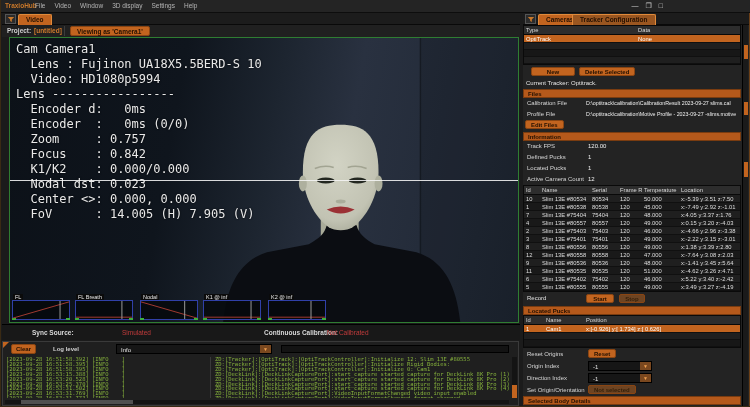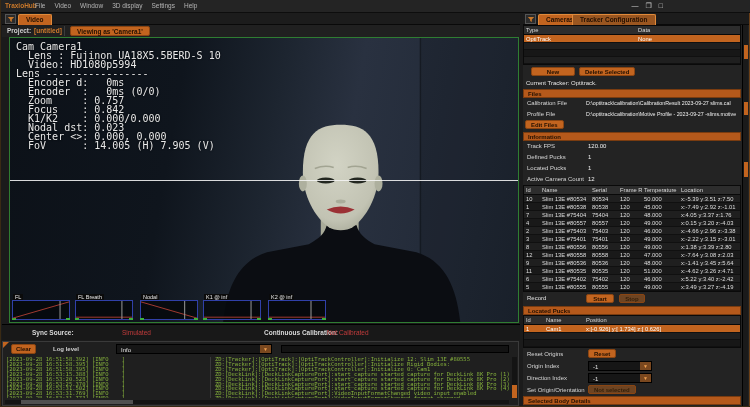--- a/index.html
+++ b/index.html
@@ -23,21 +23,21 @@
   .tab.inactive { background:#9a5620; }
   .project-row { position:absolute; left:1px; top:25px; width:518px; height:12px; background:#202020; }
   .project-label { position:absolute; left:5px; top:2px; font-size:6.5px; font-weight:bold; color:#cfcfcf; }
   .project-value { position:absolute; left:32px; top:2px; font-size:6.5px; font-weight:bold; color:#d07a2c; }
   .proj-divider { position:absolute; left:62px; top:1px; width:1px; height:10px; background:#3c3c3c; }
   .viewing-btn { position:absolute; left:68px; top:1px; height:10px; padding:1px 6px; font-size:6.5px; font-weight:bold; color:#241000; background:#c2641f; border:1px solid #8a4512; border-radius:2px; }
   
   .video-view { position:absolute; left:8px; top:37px; width:510px; height:286px; border:1px solid #2f7d32;
     background:linear-gradient(100deg,#0c1118 0%,#0f151d 32%,#1d2530 50%,#293140 64%,#242c3a 80%,#1e2632 100%); }
   .video-view svg.scene { position:absolute; left:0; top:0; width:100%; height:100%; }
-  .cam-overlay { position:absolute; left:6px; top:4px; font-family:"DejaVu Sans Mono", monospace; font-size:10px; line-height:9px; color:#e9e9e9; white-space:pre; text-shadow:0 0 2px rgba(0,0,0,.8); }
+  .cam-overlay { position:absolute; left:6px; top:4px; font-family:"DejaVu Sans Mono", monospace; font-size:12px; line-height:15px; color:#e9e9e9; white-space:pre; text-shadow:0 0 2px rgba(0,0,0,.8); }
   .track-line { position:absolute; left:0; top:142px; width:100%; height:1px; background:rgba(245,245,245,.88); }
   
   .scope { position:absolute; height:20px; width:58px; top:262px; border:1px solid #3040a8; background:rgba(6,9,13,.88); }
   .scope .chip { position:absolute; left:0; top:-7px; font-size:5.5px; line-height:6px; color:#e8e8e8; background:#0b0b0b; padding:0 2px; white-space:nowrap; }
   .scope svg { position:absolute; left:0; top:0; width:100%; height:100%; }
   .scope line { stroke-width:1; vector-effect:non-scaling-stroke; }
   .l-rise,.l-fall,.l-flat { stroke:#a03a30; display:none; }
   .scope[data-trend="rise"] .l-rise { display:inline; }
   .scope[data-trend="fall"] .l-fall { display:inline; }
   .scope[data-trend="flat"] .l-flat { display:inline; }

